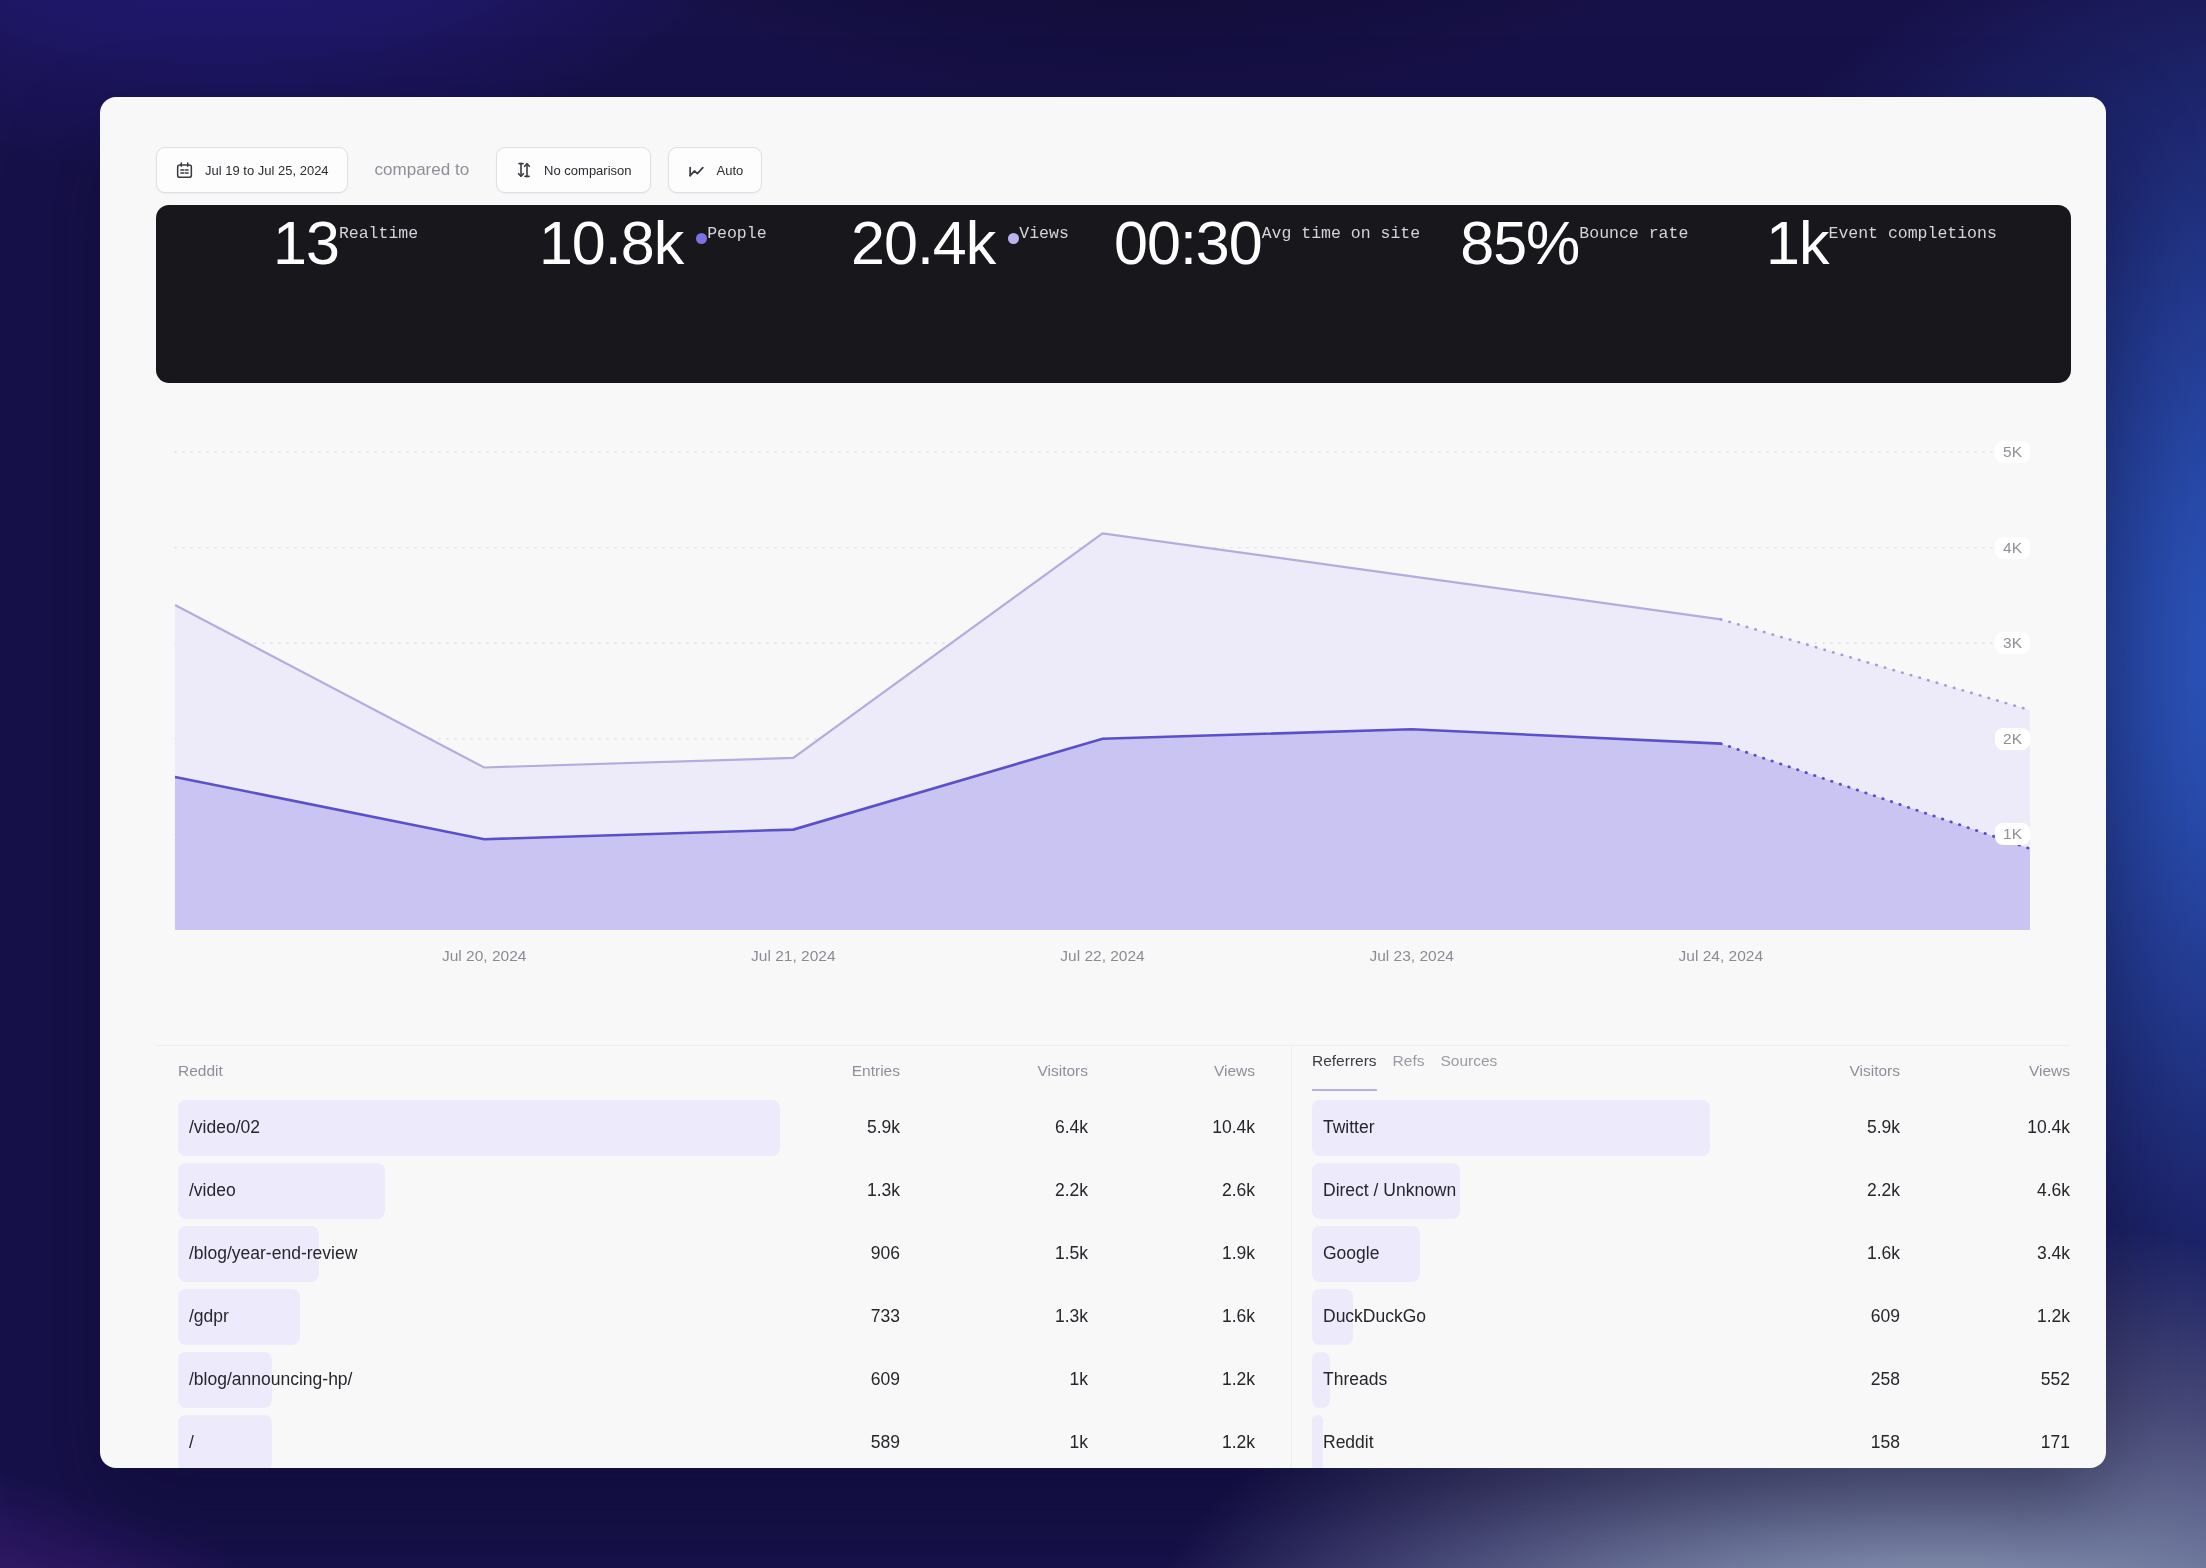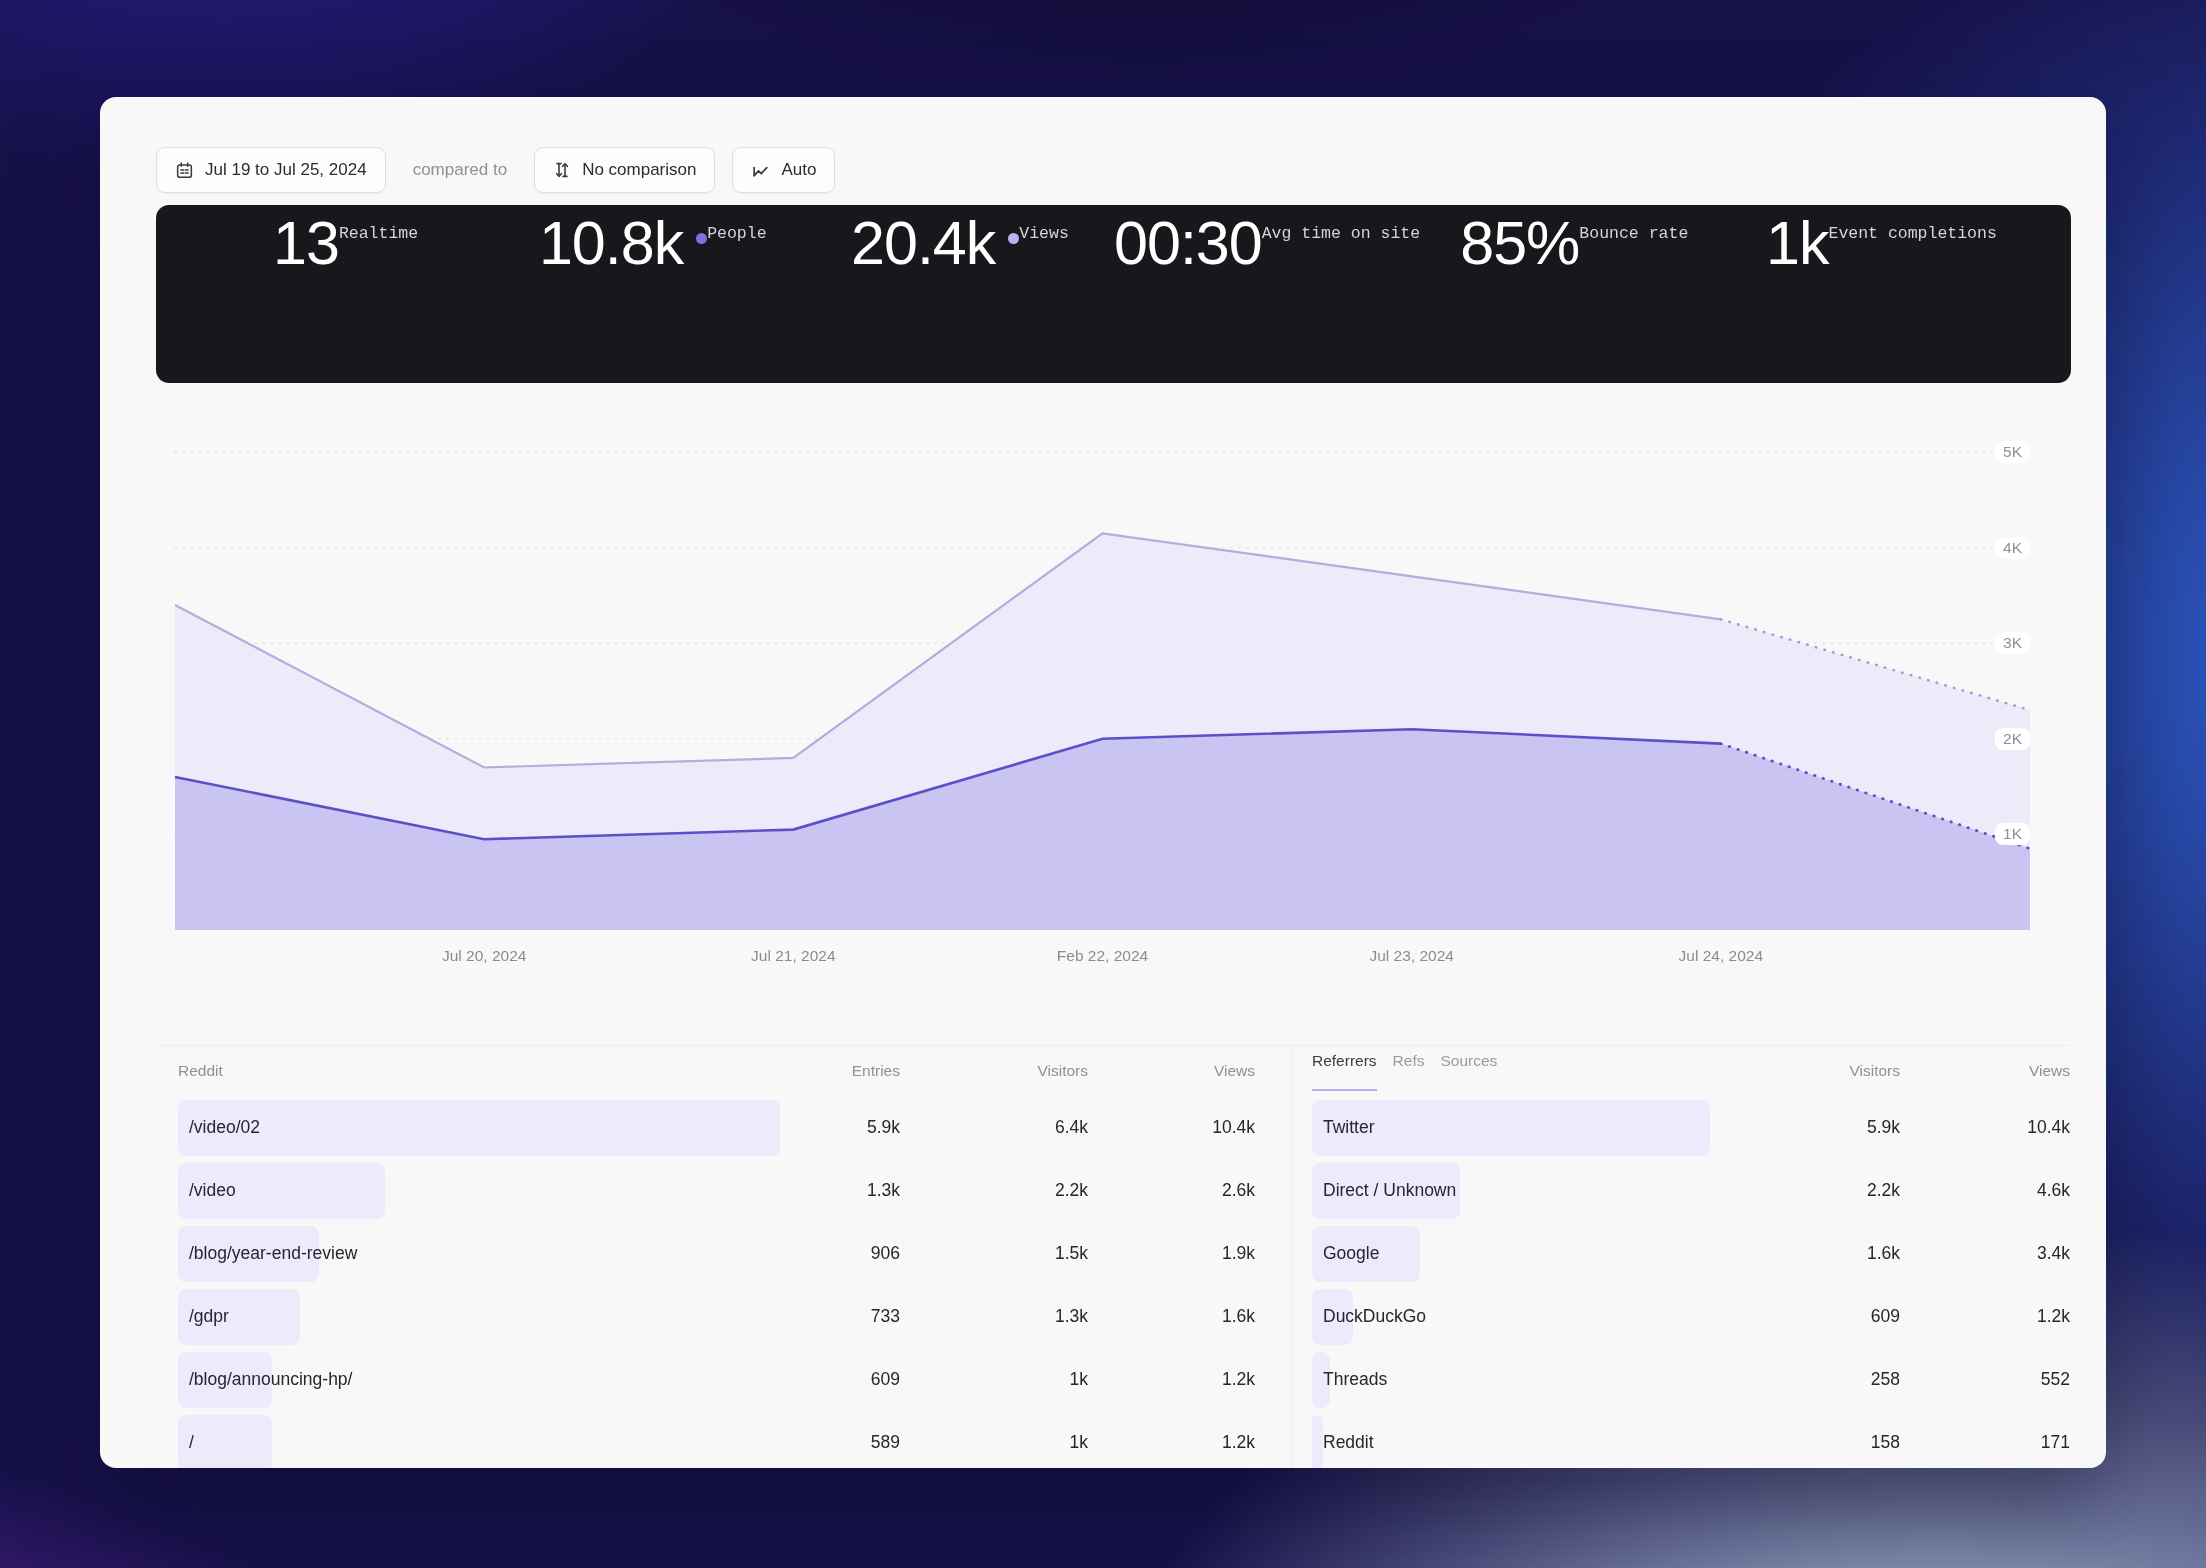--- a/index.html
+++ b/index.html
@@ -14,21 +14,21 @@
       radial-gradient(1100px 700px at 52% -25%, #070512 14%, rgba(7,5,18,0) 72%);
   }
   .card{position:absolute;left:100px;top:97px;width:2006px;height:1371px;
     background:#f8f8f8;border-radius:16px;overflow:hidden;
     box-shadow:0 40px 90px rgba(10,8,40,.45);color:#26262c;}
 
   
   .toolbar{position:absolute;left:56px;top:50px;height:46px;display:flex;align-items:center;}
   .tbtn{display:flex;align-items:center;gap:11px;height:46px;padding:0 18px;
     background:#fdfdfd;border:1px solid #dedee3;border-radius:9px;
-    font-size:17px;font-weight:500;color:#2b2b31;box-shadow:0 1px 2px rgba(0,0,0,.04);cursor:pointer;}
+    font-size:13px;font-weight:500;color:#2b2b31;box-shadow:0 1px 2px rgba(0,0,0,.04);cursor:pointer;}
   .tbtn svg{display:block;}
   .compared{margin:0 27px;font-size:17px;color:#8f8f98;}
   .gap16{margin-right:17px;}
 
   
   .statsbar{position:absolute;left:56px;right:35px;top:108px;height:178px;
     background:#18171b;border-radius:13px;display:flex;padding:0 36px;box-sizing:border-box;}
   .stat{flex:1;display:flex;flex-direction:row;justify-content:center;padding-top:6px;}
   .stat .value-row{display:flex;align-items:flex-start;}
   .stat .value{font-size:61px;font-weight:300;letter-spacing:-1px;color:#fff;line-height:1.05;}
@@ -168,21 +168,21 @@
         <polyline id="people-line" fill="none" stroke="#5b50c9" stroke-width="2.6" points="0.0,325.0 309.2,387.2 618.3,377.6 927.5,286.8 1236.7,277.2 1545.8,291.6"></polyline>
         <polyline id="people-dot" fill="none" stroke="#5b50c9" stroke-width="2.8" stroke-linecap="round" stroke-dasharray="0.5 8.5" points="1545.8,291.6 1855.0,396.7"></polyline>
       </svg>
     <span class="ytick" style="top: 0px;">5K</span>
         <span class="ytick" style="top: 95.6px;">4K</span>
         <span class="ytick" style="top: 191.2px;">3K</span>
         <span class="ytick" style="top: 286.8px;">2K</span>
         <span class="ytick" style="top: 382.4px;">1K</span>
         <span class="xtick" style="left: 16.6667%;">Jul 20, 2024</span>
         <span class="xtick" style="left: 33.3333%;">Jul 21, 2024</span>
-        <span class="xtick" style="left: 50%;">Feb 22, 2024</span>
+        <span class="xtick" style="left: 50%;">Jul 22, 2024</span>
         <span class="xtick" style="left: 66.6667%;">Jul 23, 2024</span>
         <span class="xtick" style="left: 83.3333%;">Jul 24, 2024</span>
       </div>
 
     <div class="tables">
       <div class="table pages">
         <div class="thead">
           <span class="h first">Reddit</span>
           <span class="h">Entries</span>
           <span class="h">Visitors</span>

